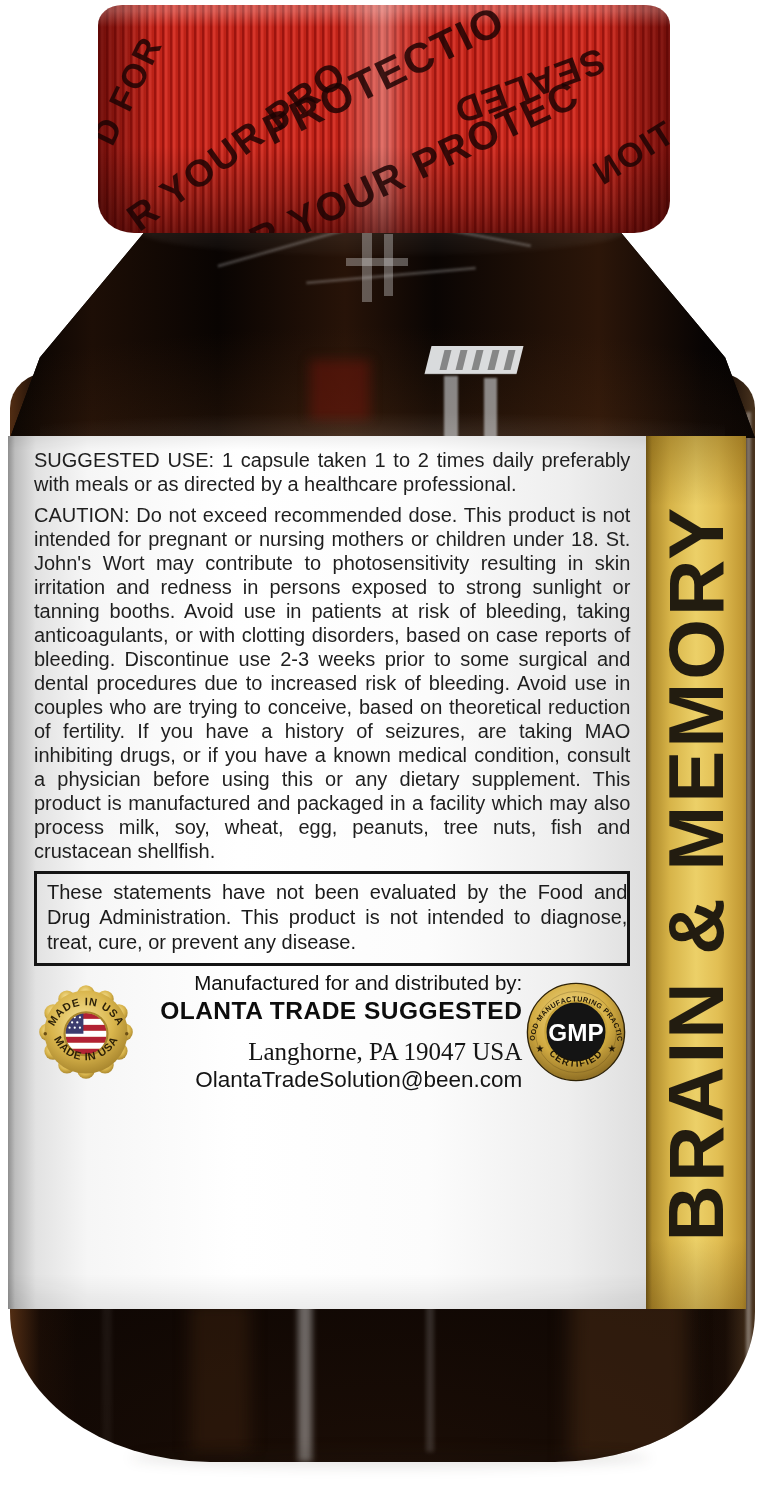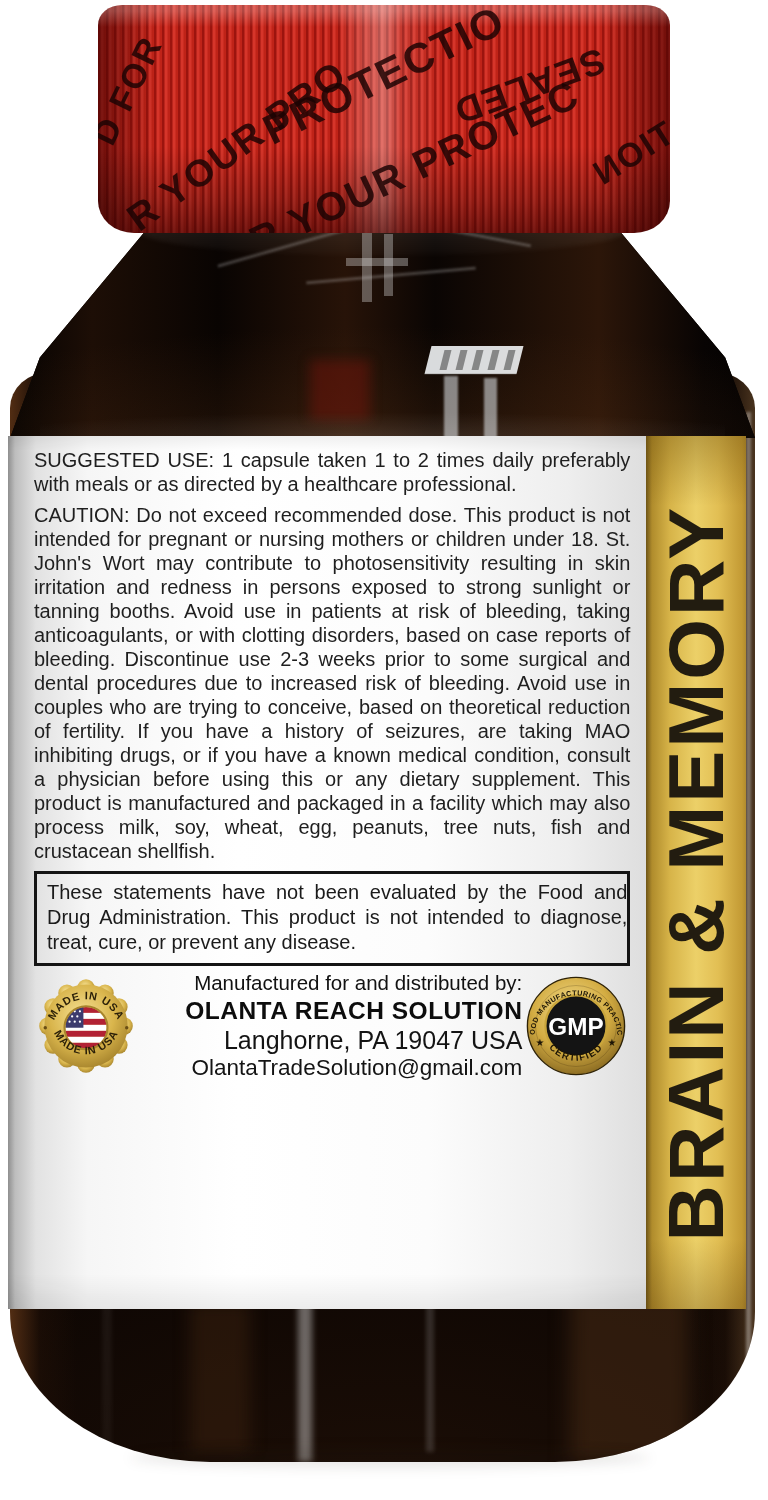--- a/index.html
+++ b/index.html
@@ -77,21 +77,21 @@
       linear-gradient(90deg,#8f8f8f 0,#bdbdbd 7px,#e2e2e2 28px,#f6f6f6 80px,#ffffff 230px,#fcfcfc 420px,#eeeeee 560px,#dedede 100%);}
   .para{font-size:20px;line-height:24px;text-align:justify;}
   .para + .para{margin-top:7px;}
   .warning{margin-top:5px;font-size:22px;line-height:28px;font-weight:700;letter-spacing:-0.3px;color:#101010;}
   .fda-box{margin-top:8px;border:3px solid #141414;padding:6px 0 8px 10px;
     font-size:20px;line-height:25px;text-align:justify;color:#1b1b1b;}
   .mfg{margin-top:6px;display:flex;align-items:center;}
   .mfg-center{flex:1;text-align:right;line-height:1.12;}
   .mfg-intro{font-size:20.5px;color:#111;}
   .mfg-name{font-size:24.5px;font-weight:700;letter-spacing:.5px;color:#0d0d0d;margin-top:2px;}
-  .mfg-addr{font-size:25px;color:#141414;margin-top:1px;}
+  .mfg-addr{font-size:25px;color:#141414;margin-top:14px;font-family:Liberation Serif, serif;}
   .mfg-email{font-size:22.5px;color:#141414;margin-top:1px;}
   .badge{flex:0 0 auto;}
 
   
   .gold-stripe{width:116px;height:100%;position:relative;overflow:hidden;
     background:
       linear-gradient(180deg, rgba(110,80,12,.38) 0, rgba(0,0,0,0) 70px, rgba(0,0,0,0) 92%, rgba(90,60,10,.30) 100%),
       linear-gradient(90deg,#6e5518 0,#b08c2c 6px,#d7b449 24px,#ecd068 50px,#e2bf54 72px,#c39a34 96px,#8a6a22 109px,#5f4916 116px);}
   .side-title{position:absolute;left:50%;top:50%;transform:translate(-50%,-50%) rotate(-90deg);
     font-size:78px;font-weight:700;letter-spacing:3px;color:#221c10;white-space:nowrap;}
@@ -202,23 +202,23 @@
           <text font-family="Liberation Sans, sans-serif" font-size="12.5" font-weight="bold" fill="#2a1f08" letter-spacing="1">
             <textPath href="#usaTop" startOffset="50%" text-anchor="middle">MADE IN USA</textPath>
           </text>
           <text font-family="Liberation Sans, sans-serif" font-size="12.5" font-weight="bold" fill="#2a1f08" letter-spacing="1">
             <textPath href="#usaBottom" startOffset="50%" text-anchor="middle">MADE IN USA</textPath>
           </text>
         </svg>
 
         <div class="mfg-center">
           <div class="mfg-intro">Manufactured for and distributed by:</div>
-          <div class="mfg-name">OLANTA REACH SOLUTION</div>
+          <div class="mfg-name">OLANTA TRADE SUGGESTED</div>
           <div class="mfg-addr">Langhorne, PA 19047 USA</div>
-          <div class="mfg-email">OlantaTradeSolution@gmail.com</div>
+          <div class="mfg-email">OlantaTradeSolution@been.com</div>
         </div>
 
         <svg class="badge" width="108" height="108" viewBox="0 0 120 120">
           <defs>
             <radialGradient id="goldG2" cx="45%" cy="35%" r="72%">
               <stop offset="0%" stop-color="#f3dd8e"></stop>
                 <stop offset="55%" stop-color="#d3ac42"></stop>
                 <stop offset="100%" stop-color="#7c5e1c"></stop>
             </radialGradient>
             <path id="gmpTop" d="M 14,72 A 46,46 0 1 1 106,72"></path>

